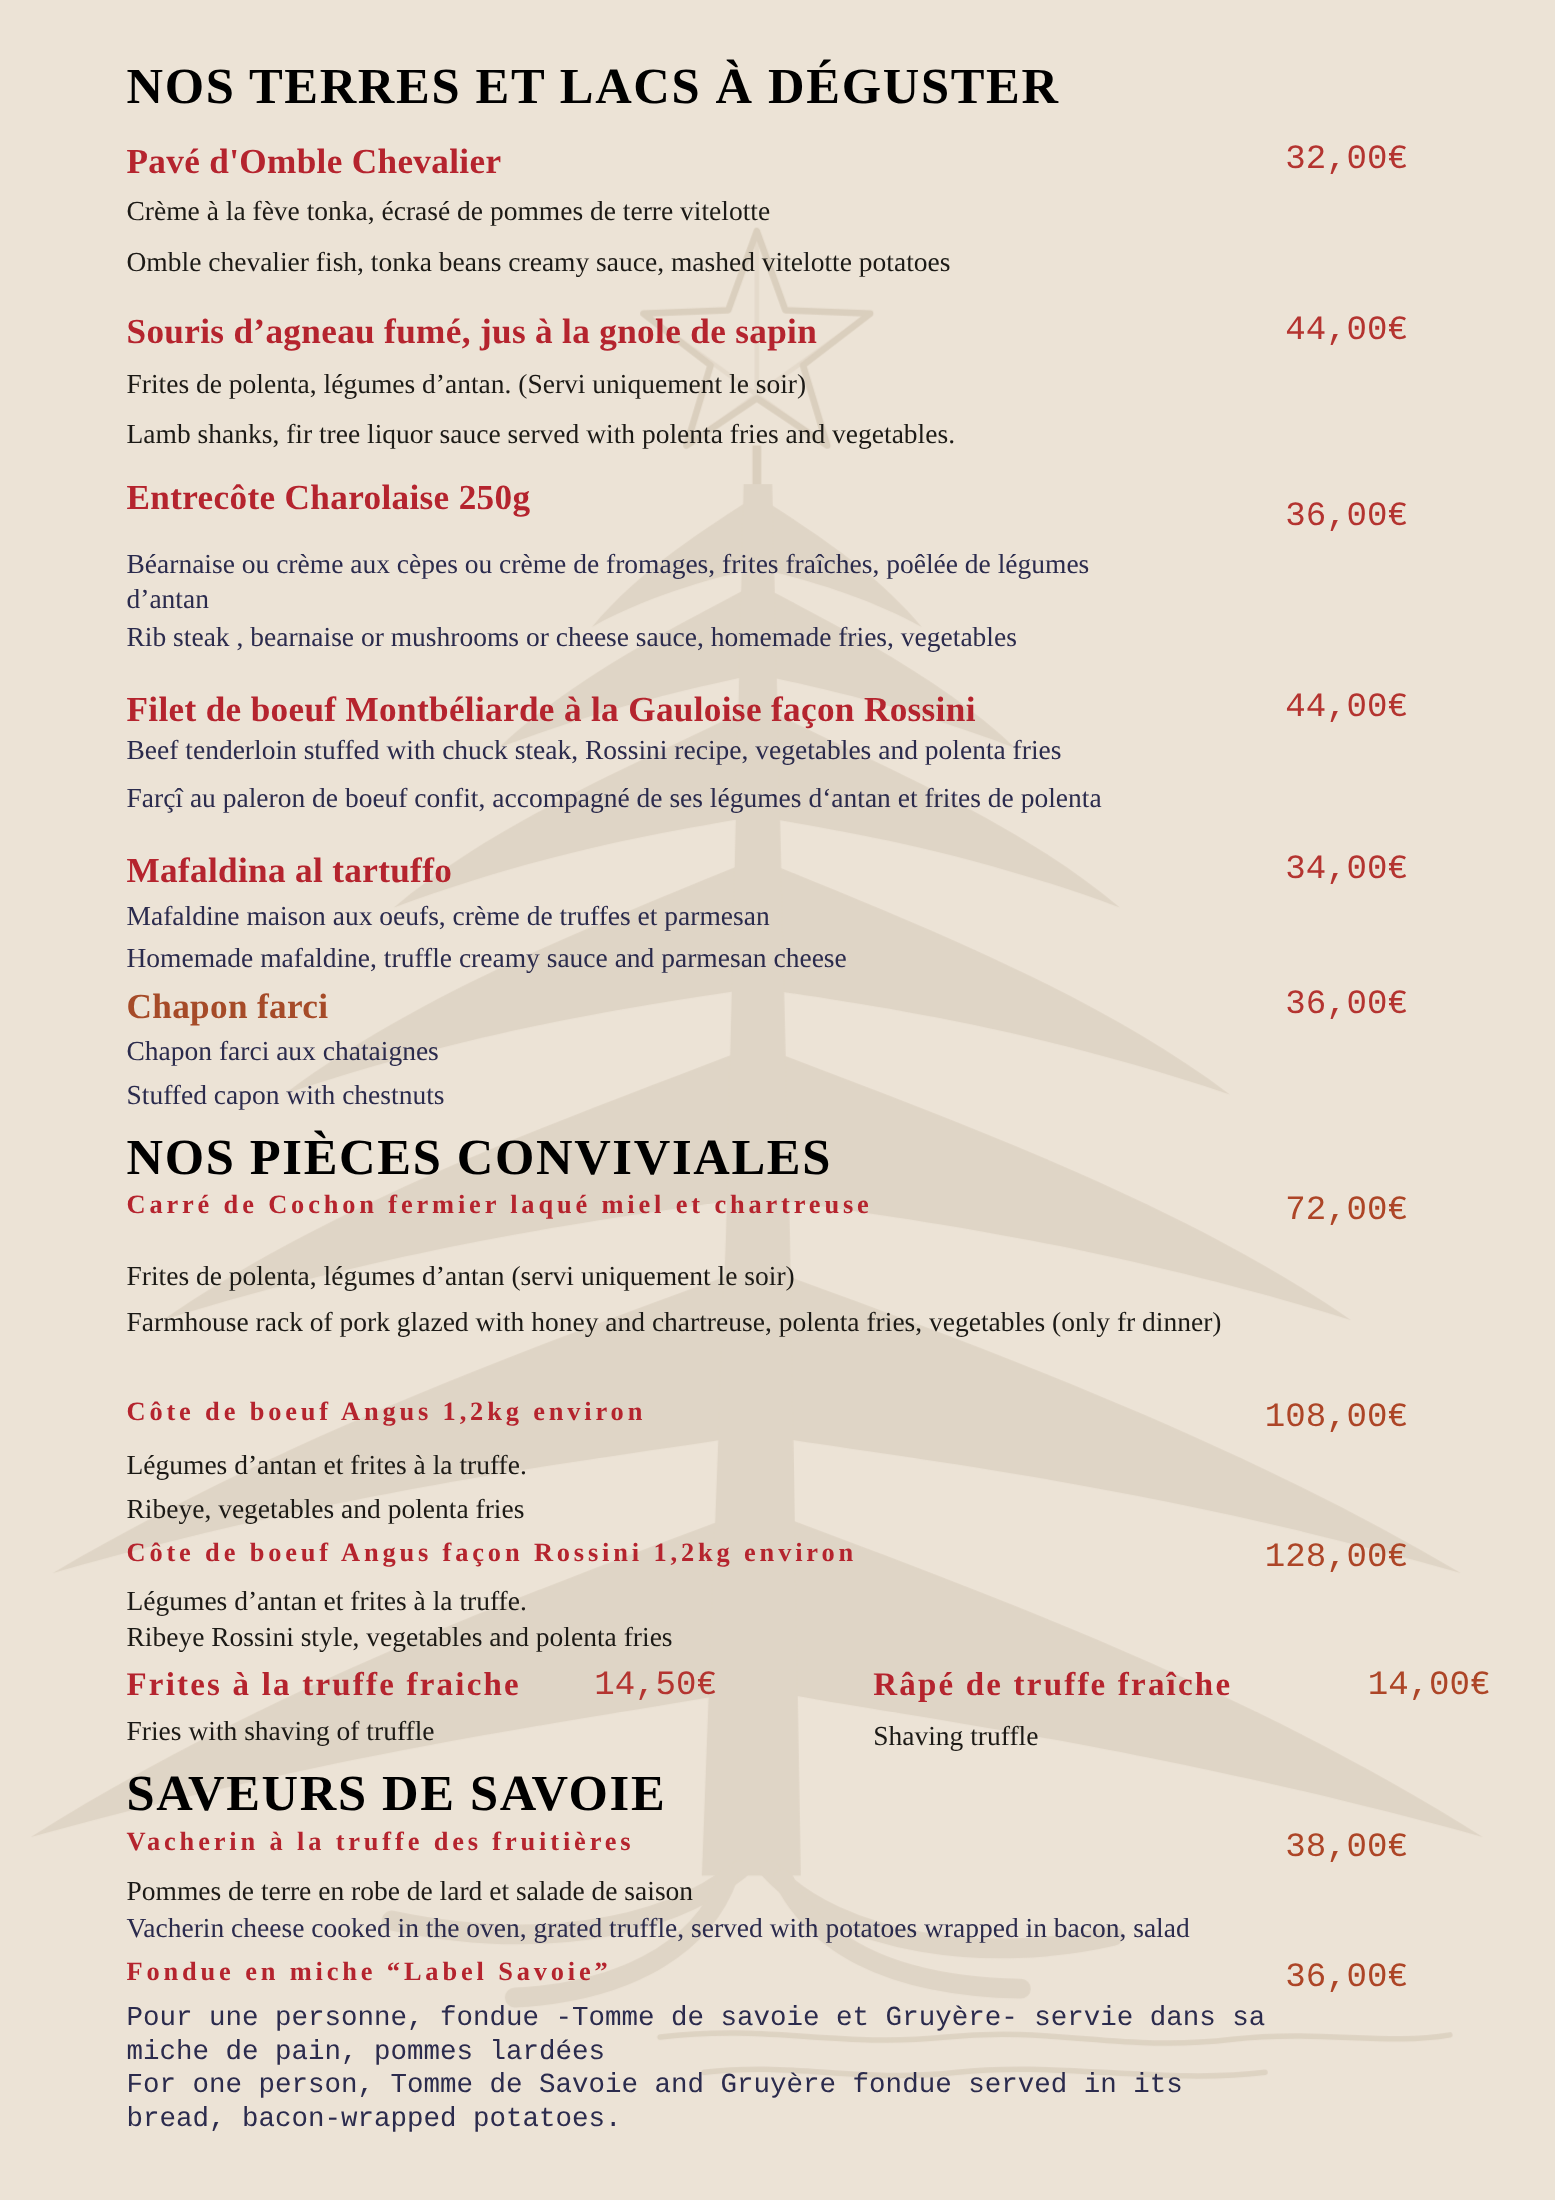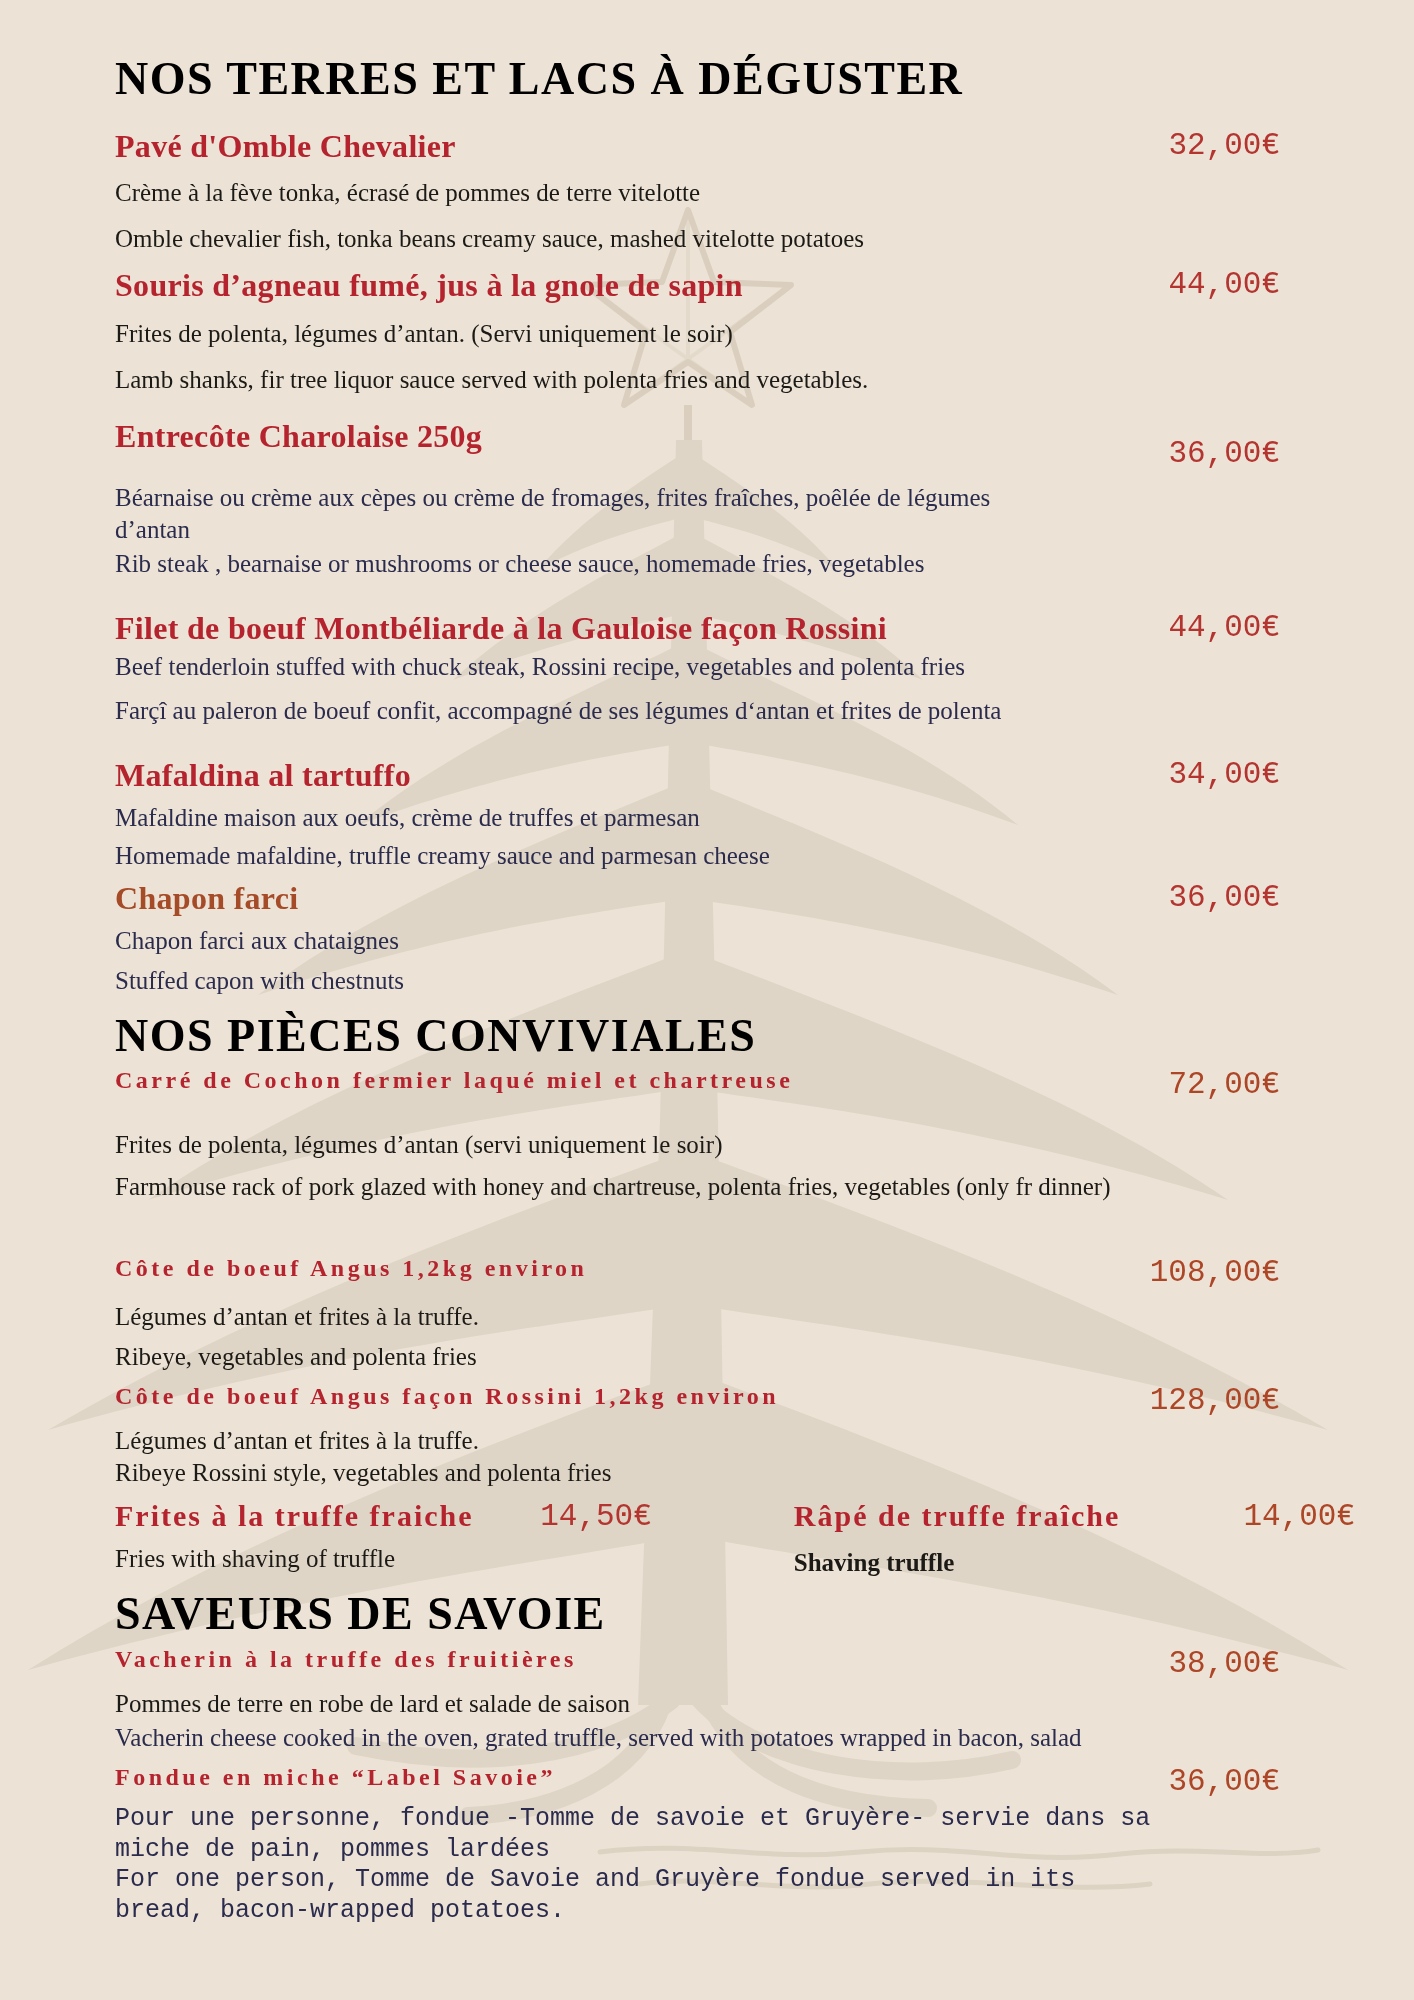--- a/index.html
+++ b/index.html
@@ -34,21 +34,21 @@
   .desc.navy { color:#2b2b4d; }
   .mw920 { max-width:920px; }
   .lh-tight .desc { line-height:1.22;font-family:Liberation Mono, monospace; }
 
   .pair { display:flex; }
   .pair-left { width:47%; padding-right:46px; }
   .pair-right { flex:1; padding-left:96px; }
   .pair .name { font-size:30px; letter-spacing:2px; }
   .pair .price { padding-left:12px; margin-left:auto; }
   .pair .desc { margin-top:8px; }
-  .pair-right .desc { margin-top:12px;font-weight:bold; }
+  .pair-right .desc { margin-top:12px; }
 </style>
 </head>
 <body>
 
 <div class="page">
 
   <svg class="watermark" viewBox="0 0 1414 2000" aria-hidden="true">
     <g opacity="0.5">
       <g fill="none" stroke="#c9bba6" stroke-width="6" stroke-linejoin="round">
         <path d="M688,210 L714,282 L791,285 L730,332 L752,405 L688,362 L624,405 L646,332 L585,285 L662,282 Z"></path>
@@ -84,21 +84,21 @@
 
     <div class="item" style="margin-top:24px">
       <div class="head">
         <h3 class="name">Pavé d'Omble Chevalier</h3>
         <div class="price main">32,00€</div>
       </div>
       <p class="desc" style="margin-top:12px">Crème à la fève tonka, écrasé de pommes de terre vitelotte</p>
       <p class="desc" style="margin-top:14px">Omble chevalier fish, tonka beans creamy sauce, mashed vitelotte potatoes</p>
     </div>
 
-    <div class="item" style="margin-top:12px">
+    <div class="item" style="margin-top:28px">
       <div class="head">
         <h3 class="name">Souris d’agneau fumé, jus à la gnole de sapin</h3>
         <div class="price main">44,00€</div>
       </div>
       <p class="desc" style="margin-top:14px">Frites de polenta, légumes d’antan. (Servi uniquement le soir)</p>
       <p class="desc" style="margin-top:14px">Lamb shanks, fir tree liquor sauce served with polenta fries and vegetables.</p>
     </div>
 
     <div class="item" style="margin-top:22px">
       <div class="head">

